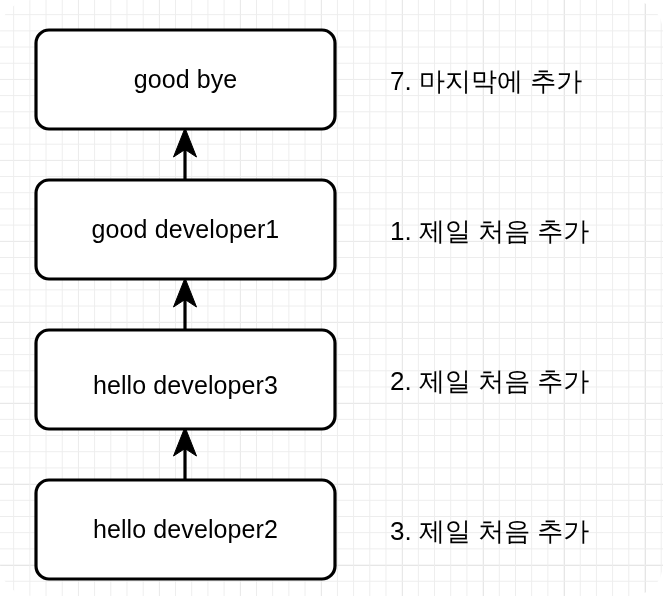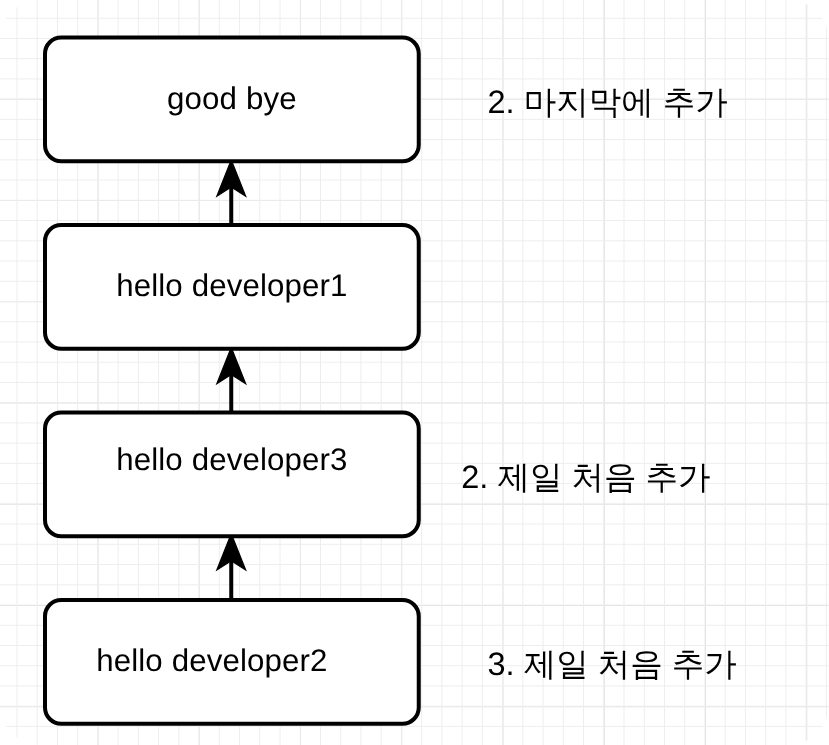--- a/index.html
+++ b/index.html
@@ -111,26 +111,27 @@
 
     <rect class="node-shape" x="36" y="180" width="299" height="99" rx="13" ry="13"></rect>
 
     <rect class="node-shape" x="36" y="330" width="299" height="99" rx="13" ry="13"></rect>
 
     <rect class="node-shape" x="36" y="480" width="299" height="99" rx="13" ry="13"></rect>
   </svg>
 
   <div class="node-label" style="left:36px; top:30px; width:299px; height:99px;">good bye</div>
 
-  <div class="node-label" style="left:36px; top:180px; width:299px; height:99px;">hello developer1</div>
+  <div class="node-label" style="left:36px; top:180px; width:299px; height:99px;">good developer1</div>
 
-  <div class="node-label" style="left:36px; top:318px; width:299px; height:101px;">hello developer3</div>
+  <div class="node-label" style="left:36px; top:335px; width:299px; height:101px;">hello developer3</div>
 
-  <div class="node-label" style="left:20px; top:480px; width:299px; height:99px;">hello developer2</div>
+  <div class="node-label" style="left:36px; top:480px; width:299px; height:99px;">hello developer2</div>
 
-  <div class="annotation-label" style="left:390px; top:62px; width:265px; height:38px;">2. 마지막에 추가</div>
+  <div class="annotation-label" style="left:390px; top:62px; width:265px; height:38px;">7. 마지막에 추가</div>
 
+  <div class="annotation-label" style="left:390px; top:212px; width:265px; height:38px;">1. 제일 처음 추가</div>
 
-  <div class="annotation-label" style="left:369px; top:362px; width:265px; height:38px;">2. 제일 처음 추가</div>
+  <div class="annotation-label" style="left:390px; top:362px; width:265px; height:38px;">2. 제일 처음 추가</div>
 
   <div class="annotation-label" style="left:390px; top:512px; width:265px; height:38px;">3. 제일 처음 추가</div>
 
 </div>
 
 </body></html>

